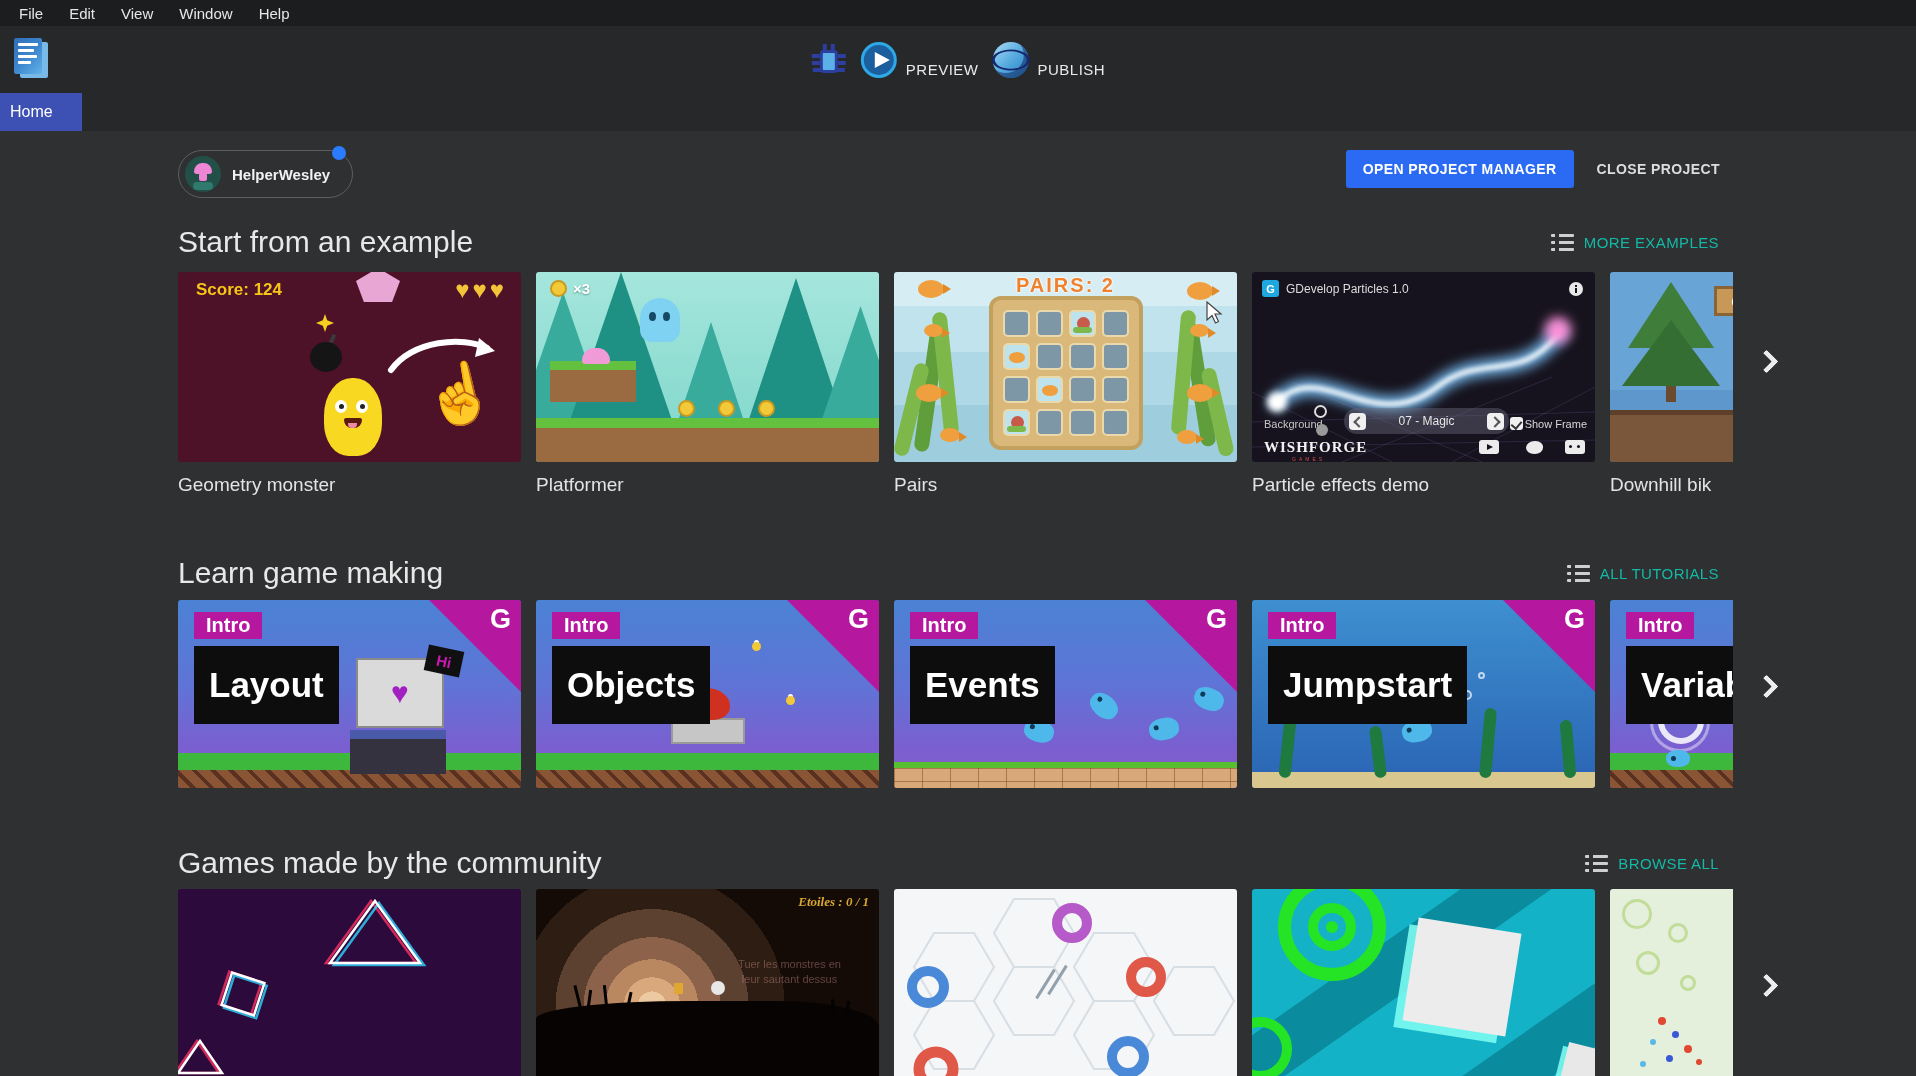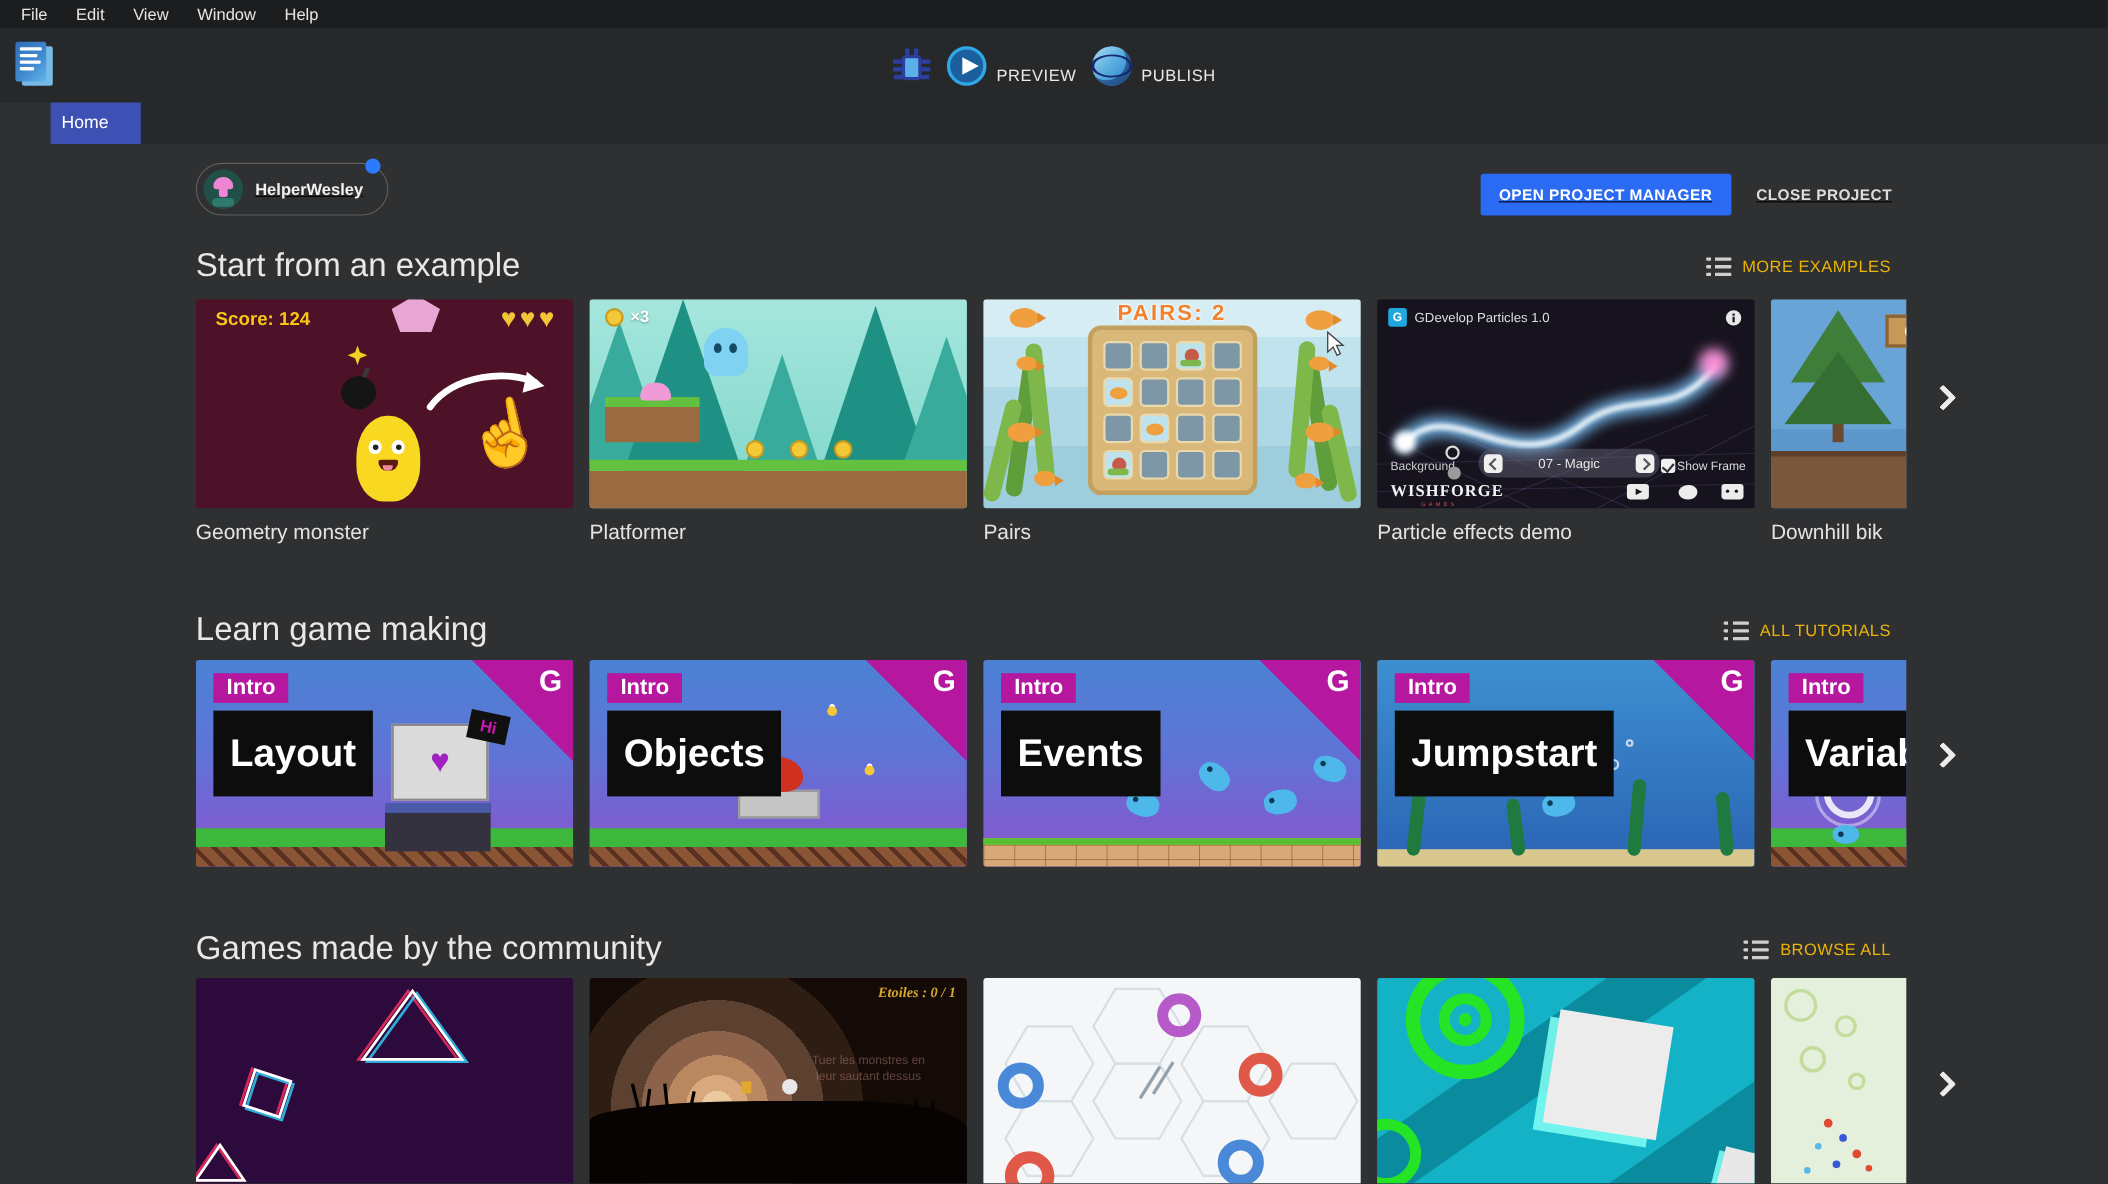--- a/index.html
+++ b/index.html
@@ -25,44 +25,44 @@
   .icon-debug .nub { position:absolute; top:3px; width:4px; height:7px; background:#2c3e9e; }
   .icon-debug .leg { position:absolute; width:8px; height:4px; background:#2c3e9e; }
 
   .icon-play { position:relative; width:36px; height:36px; border-radius:50%; background:#1c5f9e; border:3px solid #2fa8e8; }
   .icon-play .tri { position:absolute; left:11px; top:7px; width:0; height:0; border-left:15px solid #ffffff; border-top:8px solid transparent; border-bottom:8px solid transparent; }
 
   .icon-globe { position:relative; width:36px; height:36px; border-radius:50%; background:linear-gradient(135deg,#9bd4f2 10%,#55aade 50%,#2f86c9 90%); box-shadow:inset -5px -5px 0 rgba(18,38,92,.55); }
   .icon-globe::after { content:""; position:absolute; inset:-1px; border:3px solid #16296e; border-radius:50%; transform:scaleY(.55) rotate(-32deg); }
 
   
-  .tabbar { height:38px; background:#27282a; display:flex;margin-left:46px; }
+  .tabbar { height:38px; background:#27282a; display:flex; }
   .tab { width:82px; height:100%; background:#3d51b5; color:#ffffff; font-size:16px; display:flex; align-items:center; padding-left:10px; cursor:pointer; }
 
   
   .content { position:relative; height:945px; background:#2f3032; overflow:hidden; }
   .inner { margin:0 183px 0 178px; width:1555px; }
 
-  .profile-row { padding-top:19px; height:65px; display:flex; justify-content:space-between; align-items:flex-end;text-decoration:underline; }
+  .profile-row { padding-top:19px; height:65px; display:flex; justify-content:space-between; align-items:flex-start; }
   .chip { position:relative; display:inline-flex; align-items:center; gap:11px; padding:5px 22px 5px 6px; border:1px solid #5e5e5e; border-radius:24px; cursor:pointer; }
   .avatar { position:relative; width:36px; height:36px; border-radius:50%; background:#234f49; overflow:hidden; }
   .avatar .cap { position:absolute; left:9px; top:7px; width:18px; height:11px; background:#ef86d5; border-radius:9px 9px 3px 3px; }
   .avatar .stem { position:absolute; left:14px; top:17px; width:8px; height:8px; background:#ef86d5; border-radius:2px; }
   .avatar .base { position:absolute; left:8px; top:26px; width:20px; height:8px; background:#2f7a6d; border-radius:4px; }
   .chip .uname { color:#f2f2f2; font-size:15px; font-weight:700; }
   .chip .dot { position:absolute; top:-5px; right:6px; width:14px; height:14px; border-radius:50%; background:#2a7bff; }
 
   .hdr-buttons { display:flex; align-items:center; gap:10px; }
   .btn-primary { background:#2b6bf3; color:#fff; font-size:14px; font-weight:700; letter-spacing:.4px; padding:11px 17px; border-radius:3px; cursor:pointer; }
   .btn-text { color:#dddddd; font-size:14px; font-weight:700; letter-spacing:.4px; padding:11px 13px; cursor:pointer; }
 
   .section-head { display:flex; justify-content:space-between; align-items:center; padding-right:14px; height:40px; }
   .section-head h2 { color:#e8e8e8; font-size:30px; font-weight:400; }
   .sec-action { display:flex; align-items:center; gap:10px; cursor:pointer; }
-  .sec-action span { color:#eab308; font-size:15px; letter-spacing:.4px; }
+  .sec-action span { color:#14b8a6; font-size:15px; letter-spacing:.4px; }
   .list-icon { display:flex; flex-direction:column; gap:4px; }
   .list-icon i { display:block; width:23px; height:3px; border-radius:1px;
     background:linear-gradient(90deg,#cfcfcf 0 4px,transparent 4px 8px,#cfcfcf 8px 100%); }
 
   .mt1 { margin-top:26px; } .mt2 { margin-top:57px; } .mt3 { margin-top:55px;text-align:center; }
   .rowwrap { position:relative; margin-top:10px; }
   .cards { display:flex; gap:15px; width:1555px; overflow:hidden; }
   .card { flex:0 0 343px; cursor:pointer; }
   .card-img { position:relative; width:343px; height:190px; border-radius:3px; overflow:hidden; }
   .card-title { margin-top:12px; font-size:19px; color:#e3e3e3; }

